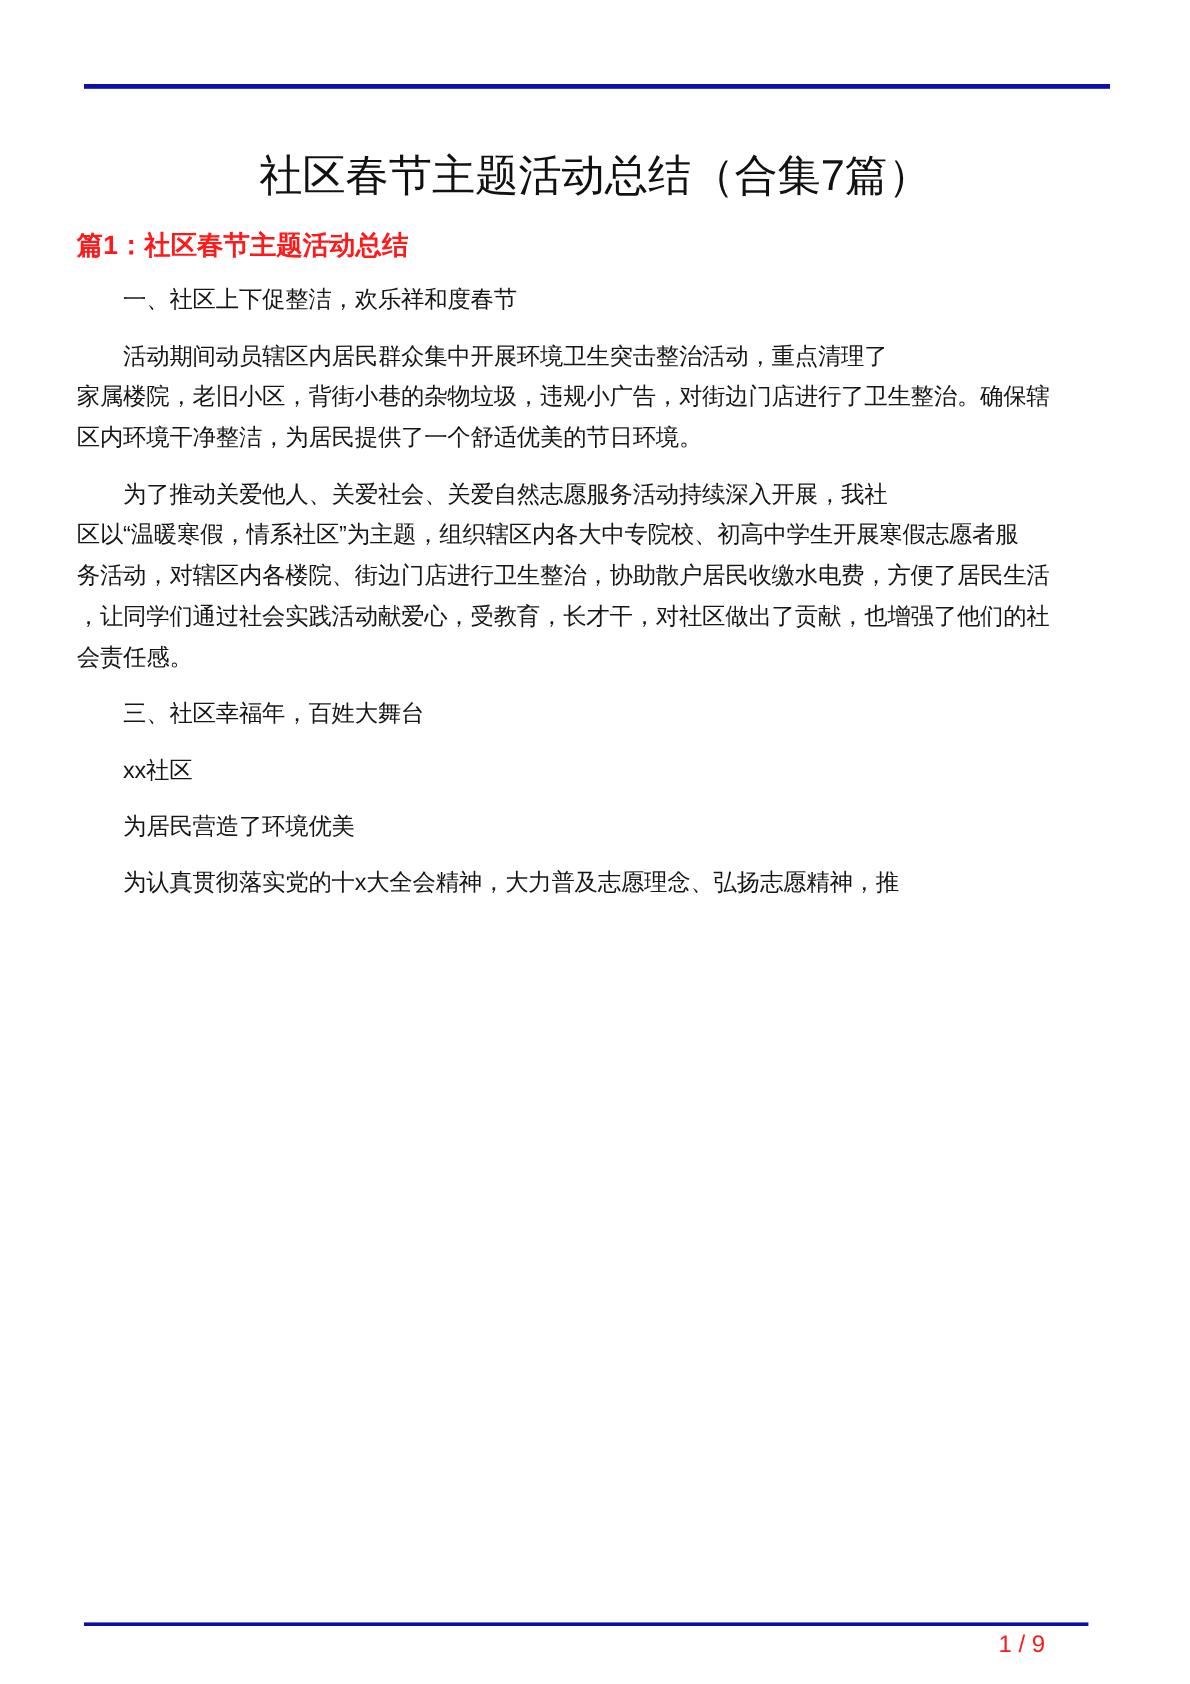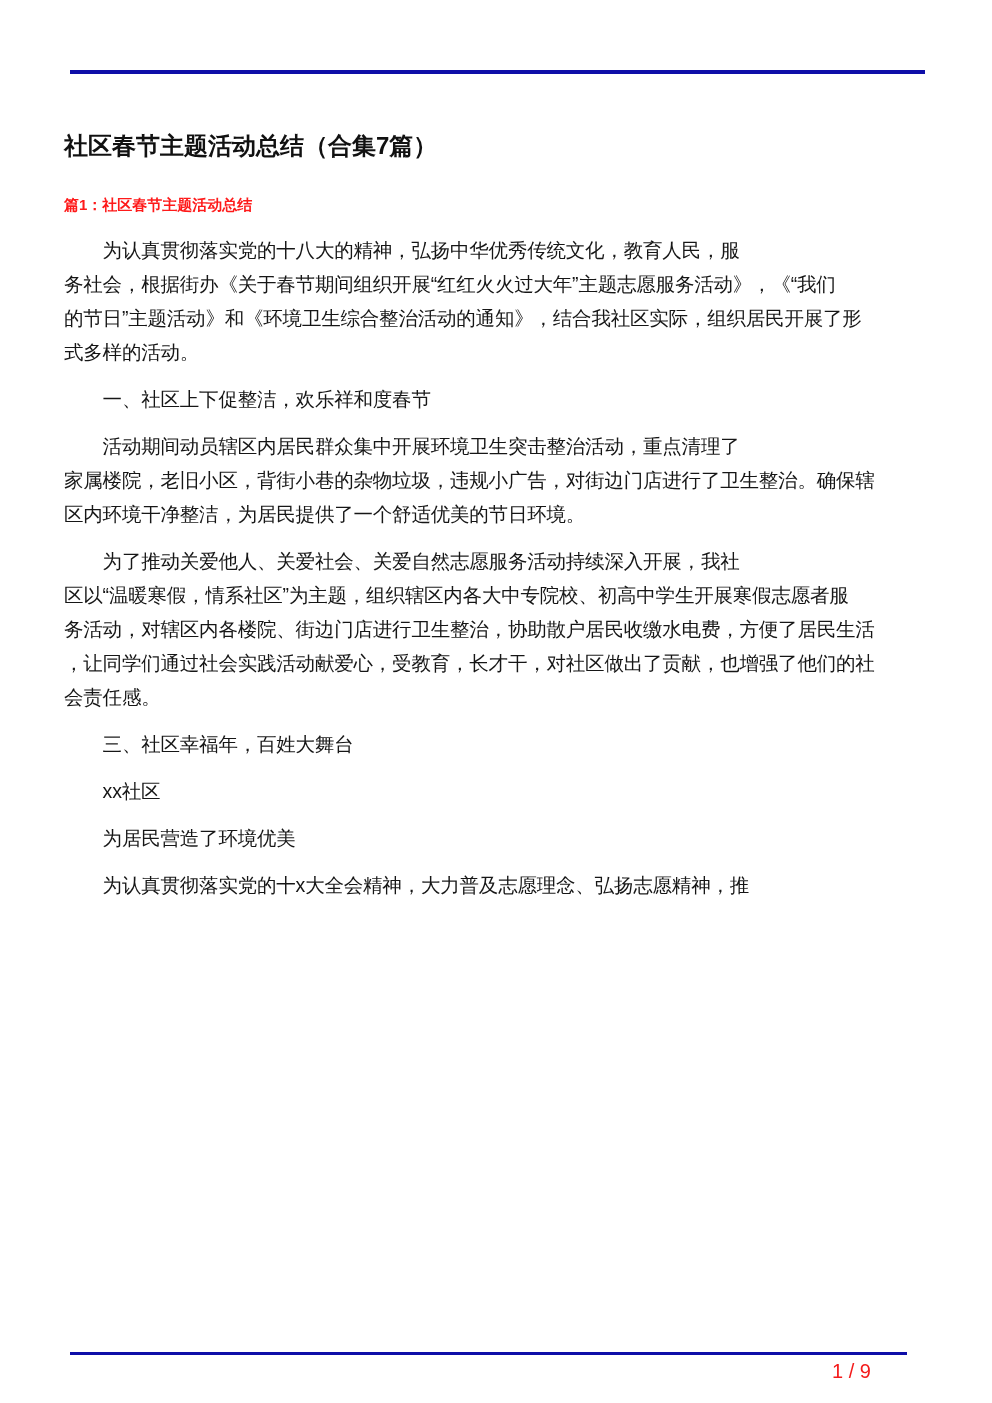--- a/index.html
+++ b/index.html
@@ -19,32 +19,32 @@
   .top-rule {
     position: absolute;
     left: 70px;
     right: 67px;
     top: 70px;
     height: 4px;
     background: var(--rule-blue, #0e0ea8);
   }
   .doc-title {
     margin: 127px 64px 0;
-    text-align: left;
-    font-size: 24px;
+    text-align: center;
+    font-size: 36px;
     line-height: 37px;
-    font-weight: 700;
+    font-weight: 400;
     color: #111111;
   }
   .content {
     position: relative;
   }
   .section-heading {
     margin: 26px 64px 0;
-    font-size: 15px;
+    font-size: 22px;
     line-height: 30px;
     font-weight: 700;
     color: var(--heading-red, #fe1a1a);
   }
   .paragraph {
     margin: 13px 64px 0;
     font-size: 19.5px;
     line-height: 34px;
     letter-spacing: -0.2px;
     white-space: pre-wrap;
@@ -71,24 +71,20 @@
   }
 </style>
 </head>
 <body>
 
 <div class="page">
   <div class="top-rule"></div>
   <h1 class="doc-title">社区春节主题活动总结（合集7篇）</h1>
   <div class="content">
       <div class="section-heading">篇1：社区春节主题活动总结</div>
-      <div class="paragraph">　　为认真贯彻落实党的十八大的精神，弘扬中华优秀传统文化，教育人民，服
-务社会，根据街办《关于春节期间组织开展“红红火火过大年”主题志愿服务活动》，《“我们
-的节日”主题活动》和《环境卫生综合整治活动的通知》，结合我社区实际，组织居民开展了形
-式多样的活动。</div>
       <div class="paragraph">　　一、社区上下促整洁，欢乐祥和度春节</div>
       <div class="paragraph">　　活动期间动员辖区内居民群众集中开展环境卫生突击整治活动，重点清理了
 家属楼院，老旧小区，背街小巷的杂物垃圾，违规小广告，对街边门店进行了卫生整治。确保辖
 区内环境干净整洁，为居民提供了一个舒适优美的节日环境。</div>
       <div class="paragraph">　　为了推动关爱他人、关爱社会、关爱自然志愿服务活动持续深入开展，我社
 区以“温暖寒假，情系社区”为主题，组织辖区内各大中专院校、初高中学生开展寒假志愿者服
 务活动，对辖区内各楼院、街边门店进行卫生整治，协助散户居民收缴水电费，方便了居民生活
 ，让同学们通过社会实践活动献爱心，受教育，长才干，对社区做出了贡献，也增强了他们的社
 会责任感。</div>
       <div class="paragraph">　　三、社区幸福年，百姓大舞台</div>

